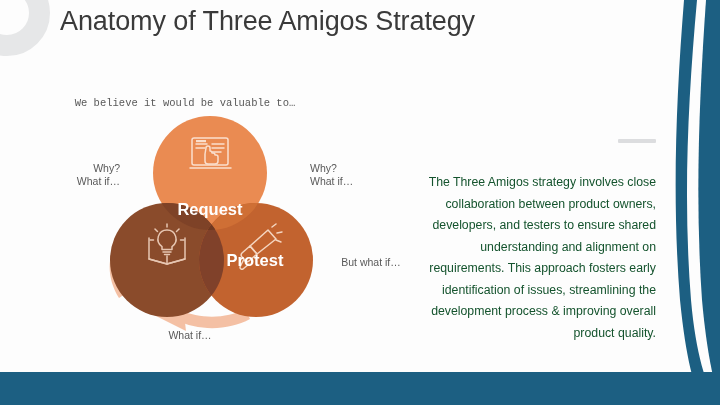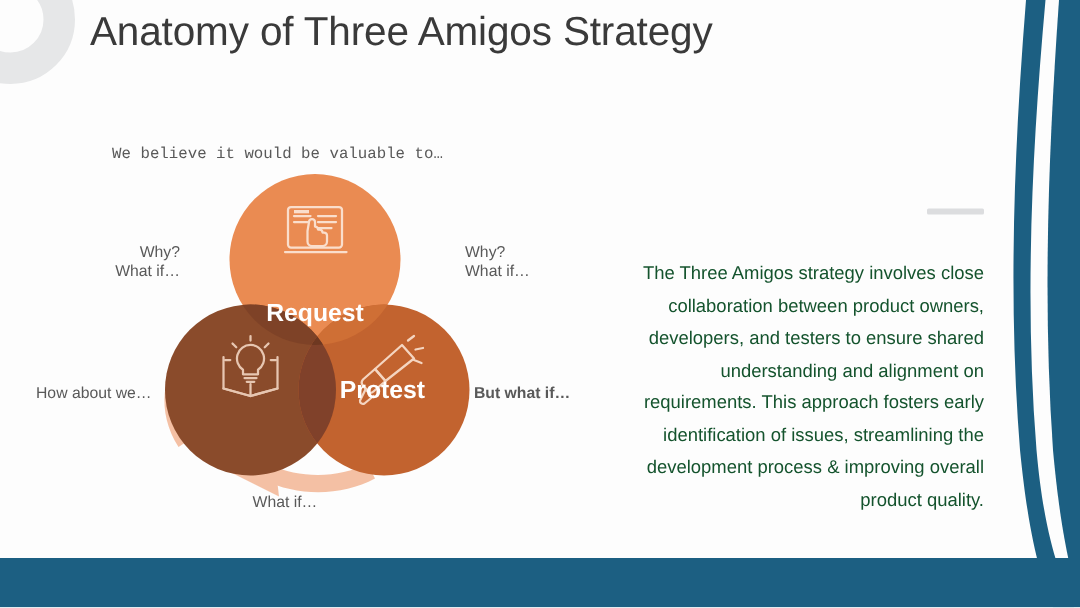--- a/index.html
+++ b/index.html
@@ -102,21 +102,21 @@
     position: absolute;
     color: #595959;
     font-size: 10.5px;
     line-height: 13px;
     white-space: pre-line;
   }
   .cap-top    { left: 60px;  top: 9px;   width: 250px; text-align: center; font-family: Liberation Mono, monospace; }
   .cap-left-u { left: 20px;  top: 74px;  width: 100px; text-align: right; }
   .cap-left-l { left: 0px;   top: 168px; width: 122px; text-align: left;  padding-left: 24px; box-sizing: border-box;}
   .cap-right-u{ left: 310px; top: 74px;  width: 100px; text-align: left;  }
-  .cap-right-l{ left: 316px; top: 168px; width: 110px; text-align: left; font-weight: bold;  }
+  .cap-right-l{ left: 316px; top: 168px; width: 110px; text-align: center;  }
   .cap-bottom { left: 120px; top: 241px; width: 140px; text-align: center; }
 
   
   .divider {
     position: absolute;
     left: 618px;
     top: 139px;
     width: 38px;
     height: 4px;
     background: #dcdddf;
@@ -233,21 +233,20 @@
         <line x1="276" y1="152" x2="281" y2="154"></line>
       </g>
     </svg>
 
     <div class="circle-label lbl-request">Request</div>
     <div class="circle-label lbl-protest">Protest</div>
 
     <div class="cap cap-top">We believe it would be valuable to…</div>
     <div class="cap cap-left-u">Why?
 What if…</div>
-    <div class="cap cap-left-l">How about we…</div>
     <div class="cap cap-right-u">Why?
 What if…</div>
     <div class="cap cap-right-l">But what if…</div>
     <div class="cap cap-bottom">What if…</div>
   </div>
 
   <div class="divider"></div>
   <div class="body-copy">The Three Amigos strategy involves close collaboration between product owners, developers, and testers to ensure shared understanding and alignment on requirements. This approach fosters early identification of issues, streamlining the development process &amp; improving overall product quality.</div>
 
   <div class="bottom-bar"></div>

